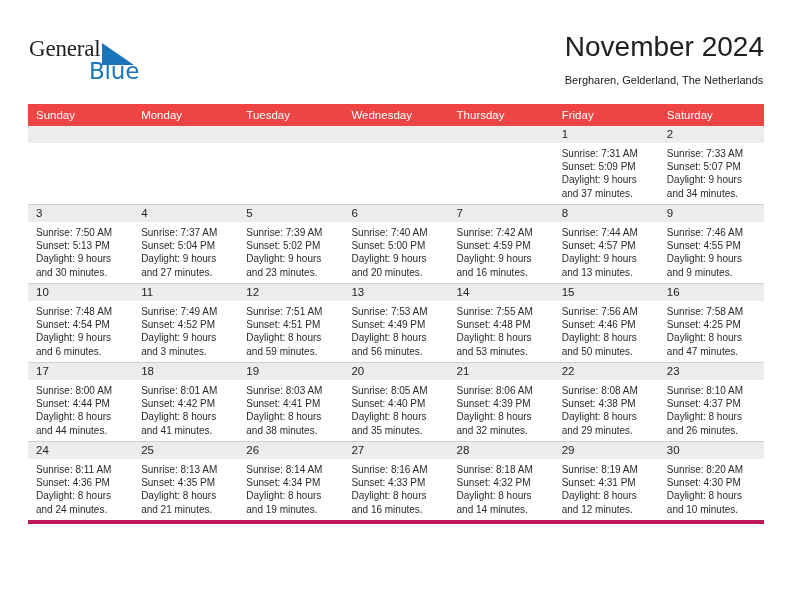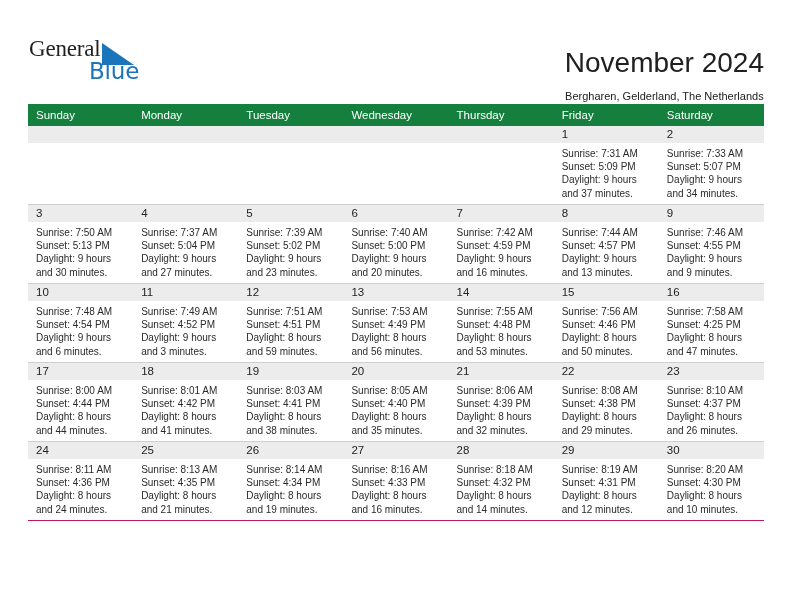--- a/index.html
+++ b/index.html
@@ -61,22 +61,22 @@
     left: 74px;
     top: 9px;
     width: 0;
     height: 0;
     border-left: 32px solid #1b75bb;
     border-top: 22px solid transparent;
   }
   .titles {
     position: absolute;
     right: 0;
-    top: 16px;
-    text-align: center;
+    top: 0;
+    text-align: left;
   }
   .cal-title {
     font-size: 28px;
     font-weight: 400;
     color: #202020;
     line-height: 34px;
     white-space: nowrap;
     font-family: "Liberation Sans", sans-serif;
   }
   .cal-subtitle {
@@ -92,38 +92,38 @@
   
   .calendar {
     position: absolute;
     left: 28px;
     top: 104px;
     width: 736px;
     border-collapse: collapse;
     table-layout: fixed;
   }
   .calendar th {
-    background: #15803d;
+    background: #ef4444;
     color: #ffffff;
     font-size: 11.5px;
     font-weight: 400;
     text-align: left;
     padding: 5px 0 5px 8px;
     height: 12px;
     font-family: "Liberation Sans", sans-serif;
   }
   .calendar td {
     vertical-align: top;
     padding: 0;
     border-bottom: 1px solid #c9c9c9;
     height: 78px;
     background: #ffffff;
   }
   .calendar tr.week-row td { border-bottom: 1px solid #cfcfcf; }
-  .calendar tr.week-row:last-child td { border-bottom: 1px solid #be185d; }
+  .calendar tr.week-row:last-child td { border-bottom: 4px solid #be185d; }
 
   .daybox {
     position: relative;
     height: 78px;
     box-sizing: border-box;
   }
   .daynum {
     background: #ececec;
     height: 17px;
     line-height: 17px;

